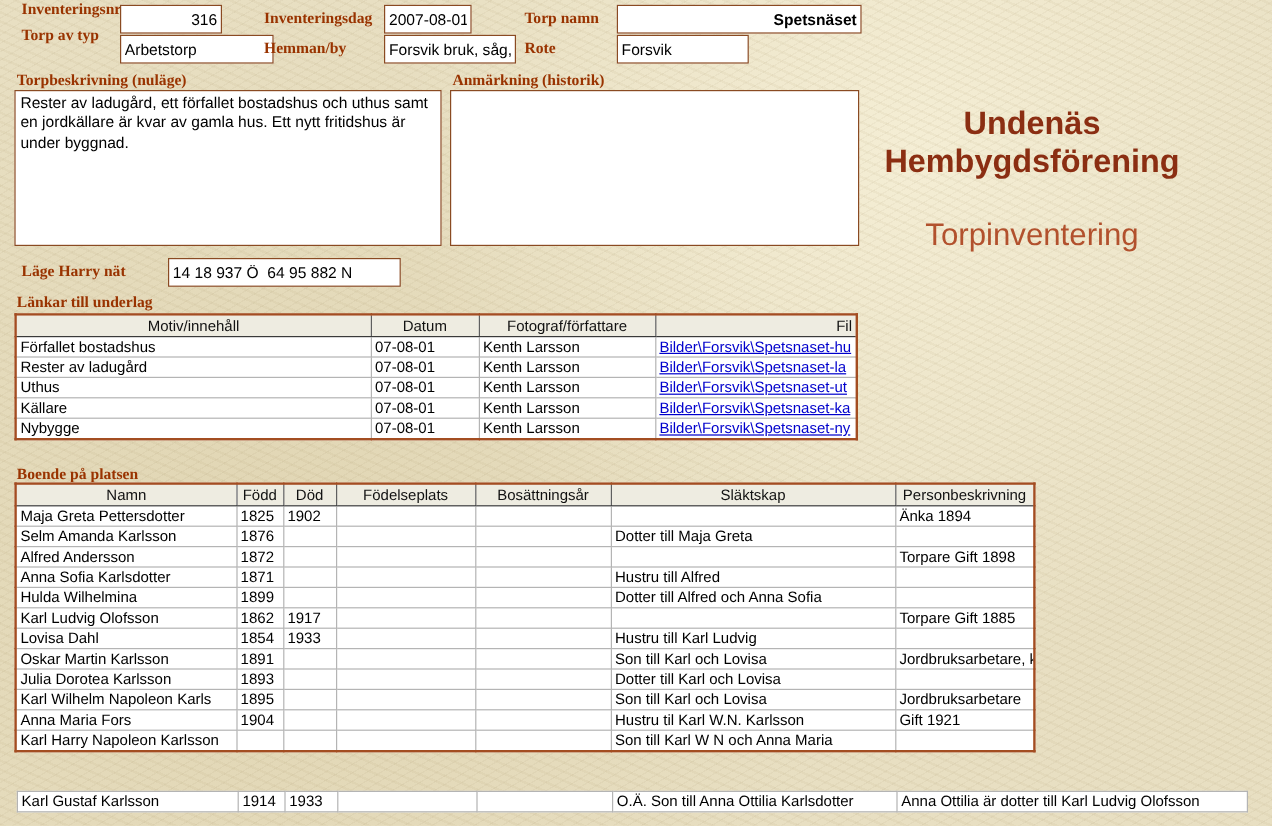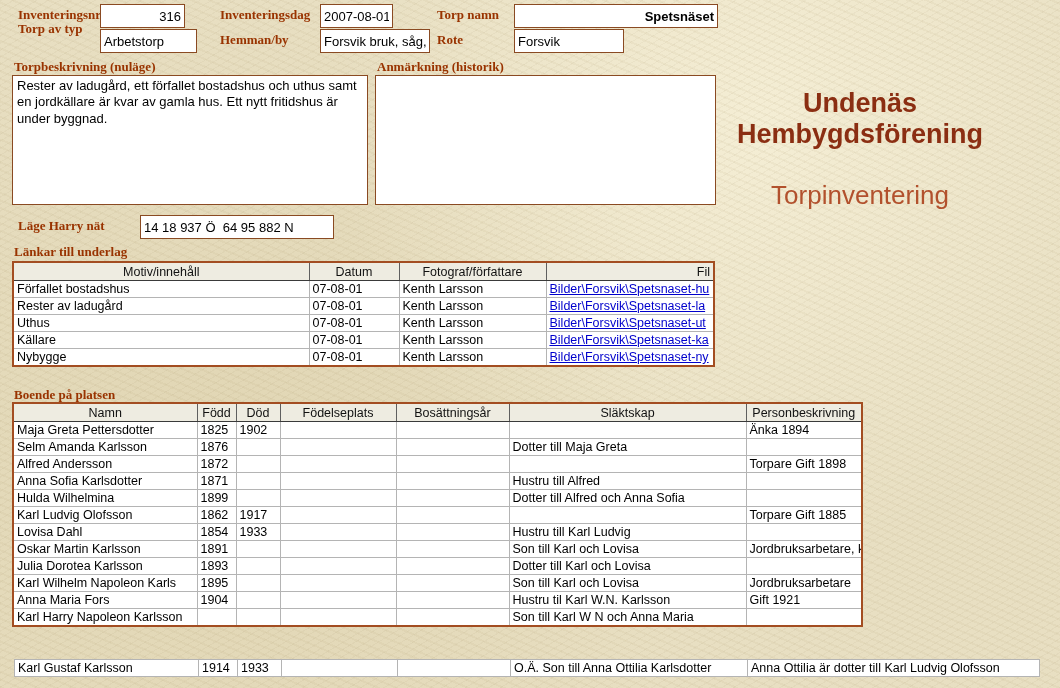--- a/index.html
+++ b/index.html
@@ -50,31 +50,31 @@
   table.dtable th.right{text-align:right;}
   table.dtable td{
     border:1px solid #b4b4b4;font-size:12.5px;height:16px;padding:0 3px;
     overflow:hidden;white-space:nowrap;text-align:left;color:#000;
   }
   a.filelink{color:#0000cc;text-decoration:underline;cursor:pointer;}
 </style>
 </head>
 <body>
 
-<span class="mlabel abs" style="left:18px;top:7px;">Inventeringsnr</span>
+<span class="mlabel abs" style="left:18px;top:0;">Inventeringsnr</span>
 <input class="fld num" style="left: 100px; top: 4px; width: 85px;" value="316">
 
 <span class="mlabel abs" style="left:220px;top:7px;">Inventeringsdag</span>
 <input class="fld" style="left: 320px; top: 4px; width: 73px;" value="2007-08-01">
 
 <span class="mlabel abs" style="left:437px;top:7px;">Torp namn</span>
 <input class="fld bold" style="left: 514px; top: 4px; width: 204px; text-align: right;" value="Spetsnäset">
 
 <span class="mlabel abs" style="left:18px;top:21px;">Torp av typ</span>
-<input class="fld" style="left: 100px; top: 29px; width: 97px;" value="Arbetstorp">
+<input class="fld" style="left: 100px; top: 29px; width: 128px;" value="Arbetstorp">
 
 <span class="mlabel abs" style="left:220px;top:32px;">Hemman/by</span>
 <input class="fld" style="left: 320px; top: 29px; width: 110px;" value="Forsvik bruk, såg,">
 
 <span class="mlabel abs" style="left:437px;top:32px;">Rote</span>
 <input class="fld" style="left: 514px; top: 29px; width: 110px;" value="Forsvik">
 
 <span class="mlabel abs" style="left:14px;top:59px;">Torpbeskrivning (nuläge)</span>
 <textarea class="ta" style="left: 12px; top: 75px; width: 356px; height: 130px;">Rester av ladugård, ett förfallet bostadshus och uthus samt en jordkällare är kvar av gamla hus. Ett nytt fritidshus är under byggnad.</textarea>
 

